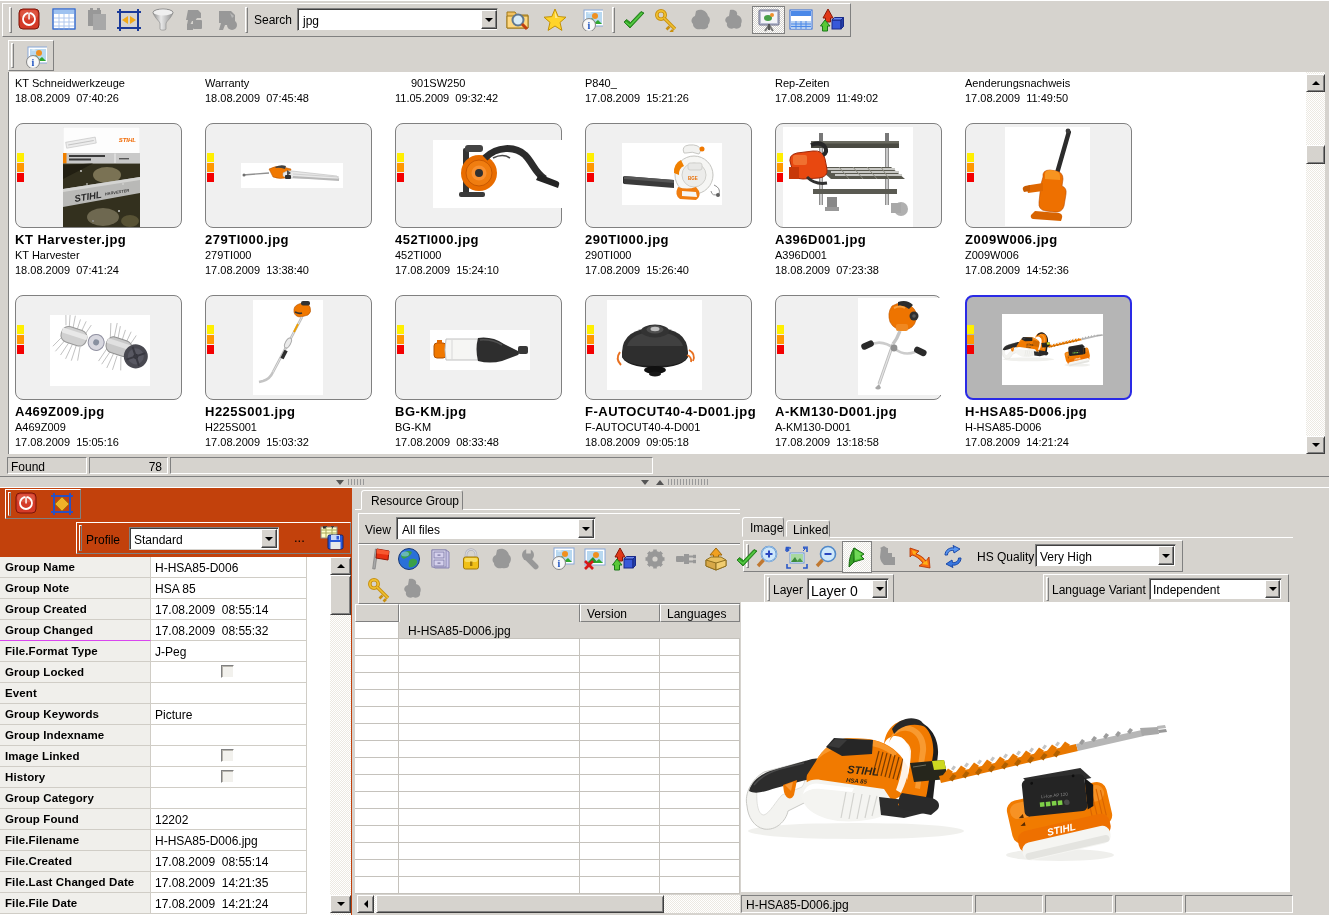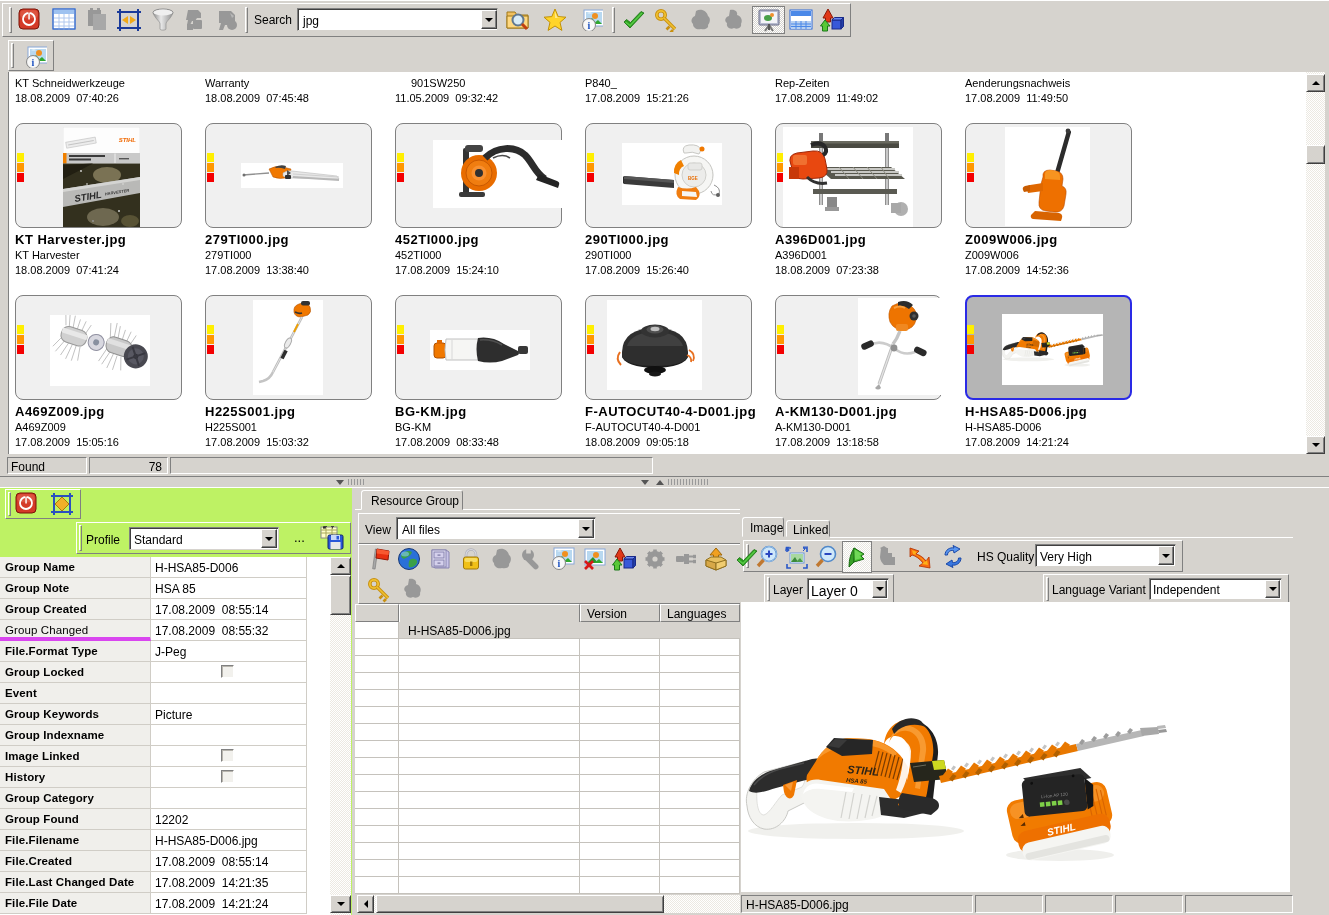--- a/index.html
+++ b/index.html
@@ -635,21 +635,21 @@
 <div class="abs" style="left:0;top:454px;width:1329px;height:22px;background:#d6d3ce;"></div>
 <div class="abs sunken" style="left:7px;top:457px;width:80px;height:17px;padding:2px 3px;font-size:12px;">Found</div>
 <div class="abs sunken" style="left:89px;top:457px;width:79px;height:17px;padding:2px 5px;text-align:right;font-size:12px;">78</div>
 <div class="abs sunken" style="left:170px;top:457px;width:483px;height:17px;"></div>
 <div class="abs" style="left:0;top:476px;width:1329px;height:12px;background:#d6d3ce;border-top:1px solid #808080;border-bottom:1px solid #fff;"></div>
 <div class="abs" style="left:336px;top:480px;width:0;height:0;border-left:4px solid transparent;border-right:4px solid transparent;border-top:5px solid #555;"></div>
 <div class="abs" style="left:348px;top:479px;width:18px;height:6px;background-image:repeating-linear-gradient(90deg,#999 0 1px,transparent 1px 3px);"></div>
 <div class="abs" style="left:641px;top:480px;width:0;height:0;border-left:4px solid transparent;border-right:4px solid transparent;border-top:5px solid #555;"></div>
 <div class="abs" style="left:656px;top:480px;width:0;height:0;border-left:4px solid transparent;border-right:4px solid transparent;border-bottom:5px solid #555;"></div>
 <div class="abs" style="left:668px;top:479px;width:40px;height:6px;background-image:repeating-linear-gradient(90deg,#999 0 1px,transparent 1px 3px);"></div>
-<div class="abs" style="left:0;top:488px;width:352px;height:427px;background:#bef264;overflow:hidden;">
+<div class="abs" style="left:0;top:488px;width:352px;height:427px;background:#c2410c;overflow:hidden;">
 <div class="abs" style="left:5px;top:1px;width:76px;height:30px;border:1px solid;border-color:#fff #808080 #808080 #fff;"></div>
 <div class="abs grip" style="left:8px;top:4px;height:24px;"></div>
 <div class="abs" style="left:15px;top:4px;width:22px;height:22px;">
       <svg class="abs" style="left:0px;top:0px;z-index:3;" width="22" height="22" viewBox="0 0 22 22">
         <rect x="1" y="1" width="20" height="20" rx="4" fill="#d43a28" stroke="#7a1408"></rect>
         <rect x="2.2" y="2.2" width="17.6" height="8" rx="4" fill="#e0604a" opacity="0.7"></rect>
         <circle cx="11" cy="11" r="6" fill="none" stroke="#fff" stroke-width="1.8"></circle>
         <rect x="10.1" y="3.8" width="1.9" height="8" fill="#d43a28"></rect>
         <rect x="10.3" y="4.5" width="1.5" height="7" fill="#fff"></rect>
       </svg>
@@ -697,21 +697,21 @@
         <div style="padding:4px 0 0 4px;font-size:12px;white-space:nowrap;">H-HSA85-D006</div>
       </div>
       <div class="abs" style="left:0;top:21px;width:151px;height:21px;background:#f0efeb;border-bottom:1px solid #d0cdc6;border-right:1px solid #d0cdc6;font-weight:bold;font-size:11.5px;padding:4px 0 0 5px;letter-spacing:0.1px;white-space:nowrap;overflow:hidden;">Group Note</div>
       <div class="abs" style="left:151px;top:21px;width:156px;height:21px;background:#fff;border-bottom:1px solid #d0cdc6;border-right:1px solid #d0cdc6;">
         <div style="padding:4px 0 0 4px;font-size:12px;white-space:nowrap;">HSA 85</div>
       </div>
       <div class="abs" style="left:0;top:42px;width:151px;height:21px;background:#f0efeb;border-bottom:1px solid #d0cdc6;border-right:1px solid #d0cdc6;font-weight:bold;font-size:11.5px;padding:4px 0 0 5px;letter-spacing:0.1px;white-space:nowrap;overflow:hidden;">Group Created</div>
       <div class="abs" style="left:151px;top:42px;width:156px;height:21px;background:#fff;border-bottom:1px solid #d0cdc6;border-right:1px solid #d0cdc6;">
         <div style="padding:4px 0 0 4px;font-size:12px;white-space:nowrap;">17.08.2009&nbsp; 08:55:14</div>
       </div>
-      <div class="abs" style="left:0;top:63px;width:151px;height:21px;background:#f0efeb;border-bottom:4px solid #d946ef;border-right:1px solid #d0cdc6;font-weight:normal;font-size:11.5px;padding:4px 0 0 5px;letter-spacing:0.1px;white-space:nowrap;overflow:hidden;">Group Changed</div>
+      <div class="abs" style="left:0;top:63px;width:151px;height:21px;background:#f0efeb;border-bottom:1px solid #d946ef;border-right:1px solid #d0cdc6;font-weight:bold;font-size:11.5px;padding:4px 0 0 5px;letter-spacing:0.1px;white-space:nowrap;overflow:hidden;">Group Changed</div>
       <div class="abs" style="left:151px;top:63px;width:156px;height:21px;background:#fff;border-bottom:1px solid #d0cdc6;border-right:1px solid #d0cdc6;">
         <div style="padding:4px 0 0 4px;font-size:12px;white-space:nowrap;">17.08.2009&nbsp; 08:55:32</div>
       </div>
       <div class="abs" style="left:0;top:84px;width:151px;height:21px;background:#f0efeb;border-bottom:1px solid #d0cdc6;border-right:1px solid #d0cdc6;font-weight:bold;font-size:11.5px;padding:4px 0 0 5px;letter-spacing:0.1px;white-space:nowrap;overflow:hidden;">File.Format Type</div>
       <div class="abs" style="left:151px;top:84px;width:156px;height:21px;background:#fff;border-bottom:1px solid #d0cdc6;border-right:1px solid #d0cdc6;">
         <div style="padding:4px 0 0 4px;font-size:12px;white-space:nowrap;">J-Peg</div>
       </div>
       <div class="abs" style="left:0;top:105px;width:151px;height:21px;background:#f0efeb;border-bottom:1px solid #d0cdc6;border-right:1px solid #d0cdc6;font-weight:bold;font-size:11.5px;padding:4px 0 0 5px;letter-spacing:0.1px;white-space:nowrap;overflow:hidden;">Group Locked</div>
       <div class="abs" style="left:151px;top:105px;width:156px;height:21px;background:#fff;border-bottom:1px solid #d0cdc6;border-right:1px solid #d0cdc6;">
         <div style="width:13px;height:13px;margin:3px 0 0 70px;background:#f2f1ed;border:1px solid;border-color:#808080 #fff #fff #808080;box-shadow:inset 1px 1px 0 #b8b5ae;"></div>

